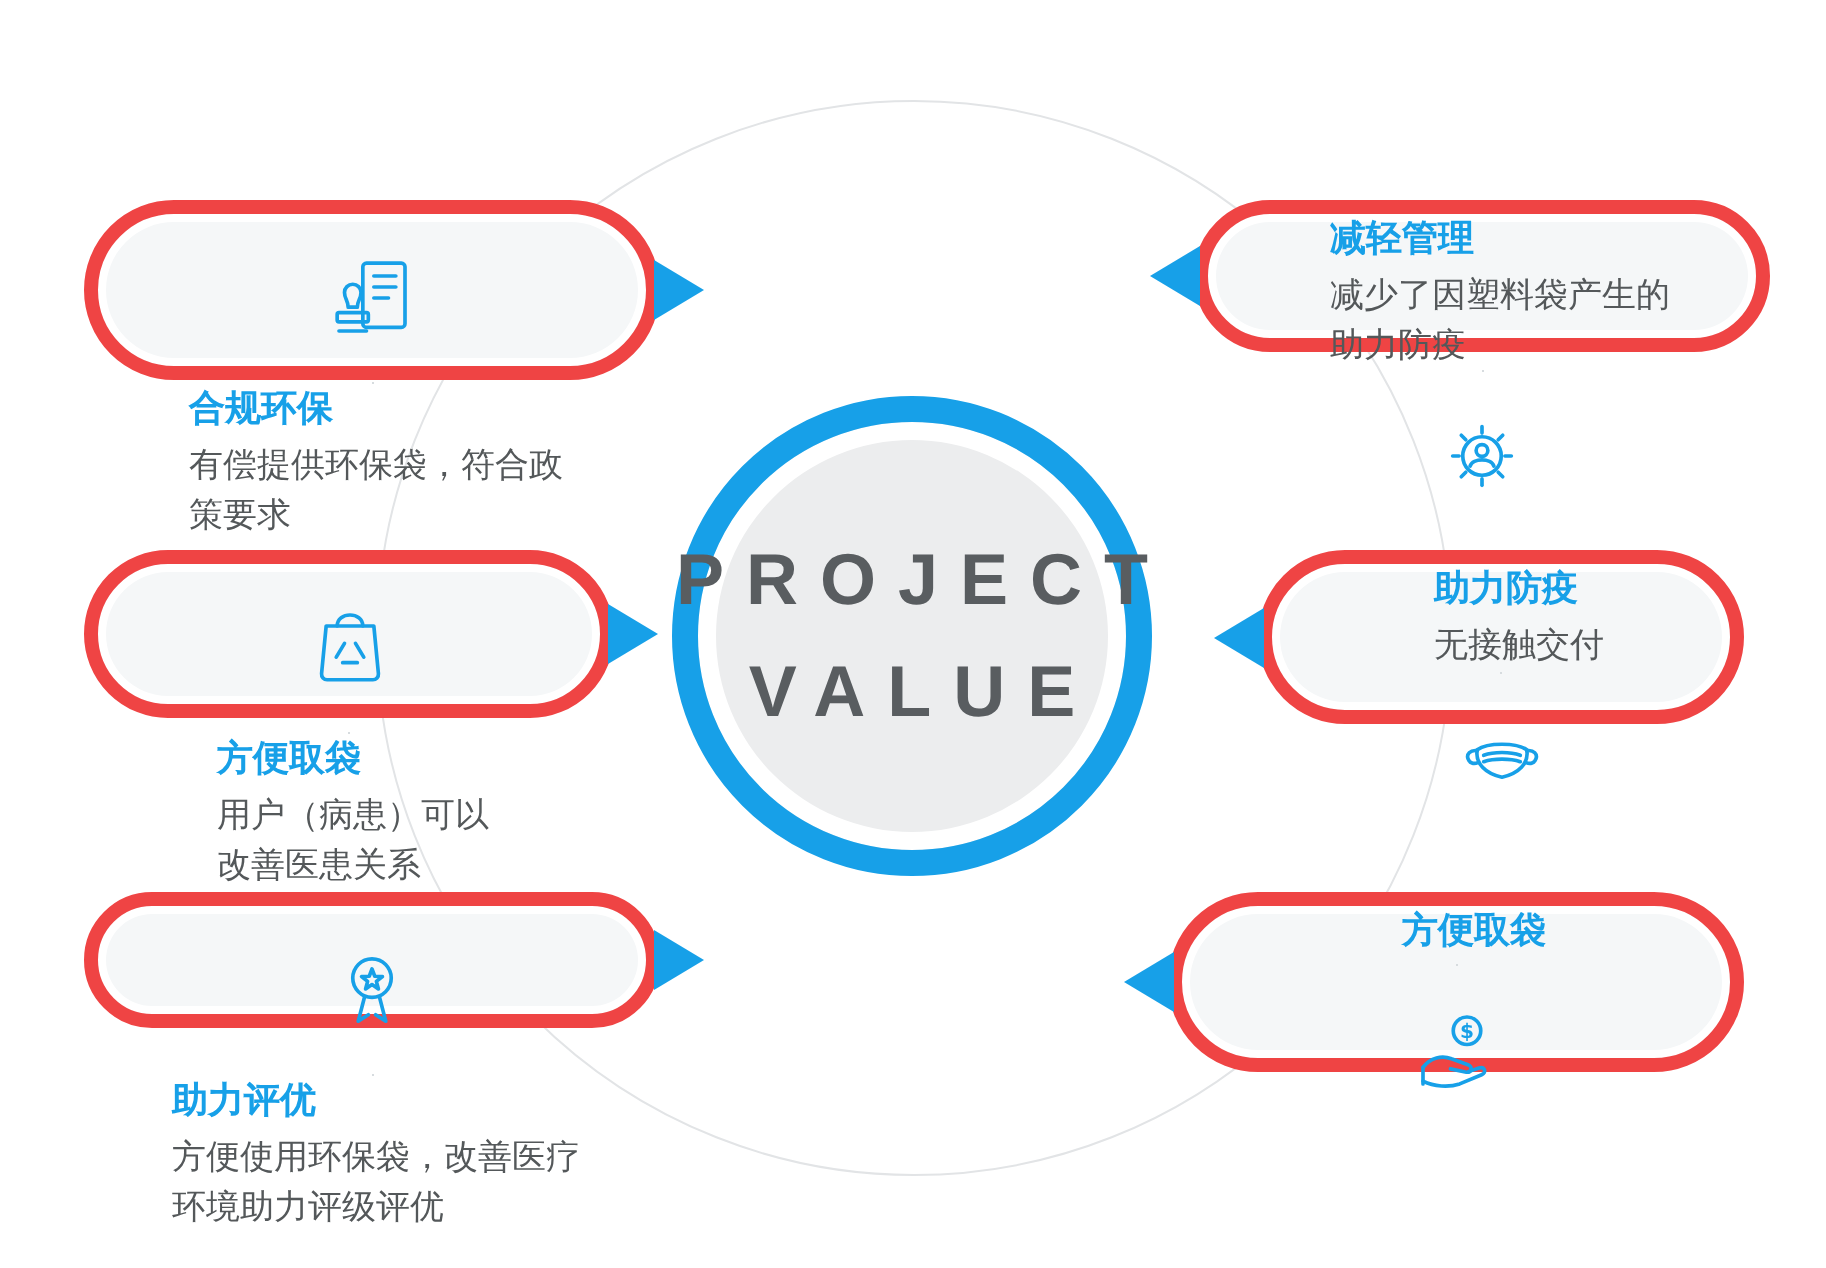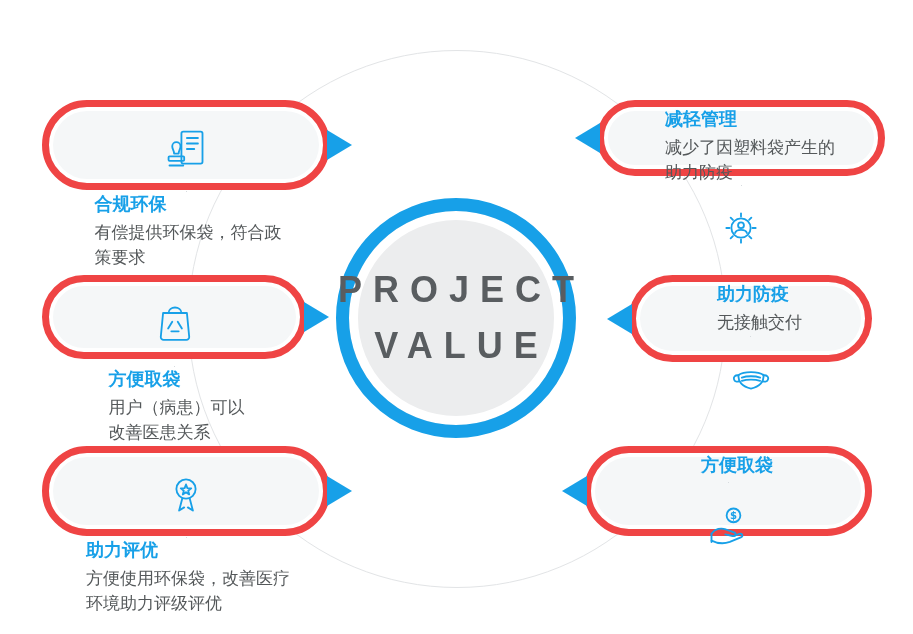--- a/index.html
+++ b/index.html
@@ -33,21 +33,21 @@
   
   .tip{position:absolute;width:0;height:0;top:50%;transform:translateY(-50%);}
   .tip-right{right:-29px;border-top:15px solid transparent;border-bottom:15px solid transparent;
     border-left:25px solid #17A0E8;}
   .tip-left{left:-29px;border-top:15px solid transparent;border-bottom:15px solid transparent;
     border-right:25px solid #17A0E8;}
 
   
   #cardL1{left:42px;top:100px;width:288px;height:90px;}
   #cardL2{left:42px;top:275px;width:265px;height:84px;}
-  #cardL3{left:42px;top:446px;width:288px;height:90px;justify-content:space-between;}
+  #cardL3{left:42px;top:446px;width:288px;height:68px;justify-content:space-between;}
   #cardR1{left:597px;top:100px;width:288px;height:76px;}
   #cardR2{left:629px;top:275px;width:243px;height:87px;}
   #cardR3{left:584px;top:446px;width:288px;height:90px;}
 
   svg.icon{stroke:#17A0E8;fill:none;stroke-width:2;stroke-linecap:round;stroke-linejoin:round;}
 </style>
 </head>
 <body>
 
 <div class="stage">

